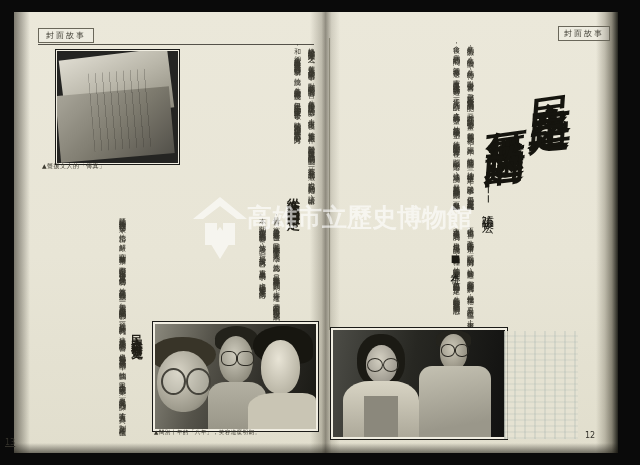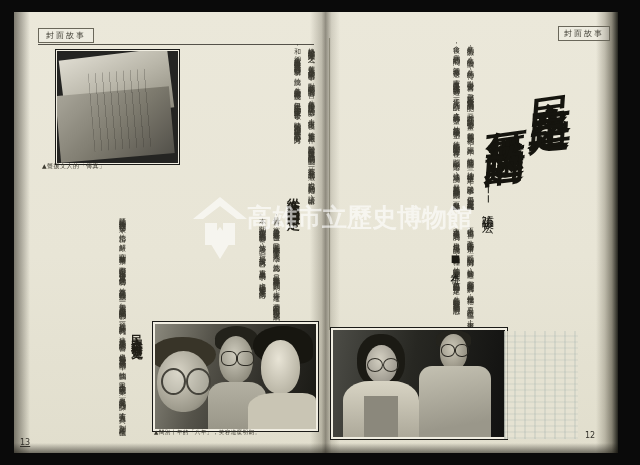--- a/index.html
+++ b/index.html
@@ -140,21 +140,21 @@
       <div class="shape g1m-gl1"></div>
       <div class="shape g1m-gl2"></div>
       <div class="shape g1m-shirt"></div>
       <div class="shape g1g-hair"></div>
       <div class="shape face g1g-face"></div>
       <div class="shape g1g-body"></div>
     </div>
   </div>
   <div class="caption" style="left:154px;top:429px;font-size:5.5px;">▲闊別十年的「八年」，笑容這麼明朗。</div>
 
-  <div class="pagenum" style="left:20px;top:438px;text-decoration:underline;">13</div>
+  <div class="pagenum" style="left:5px;top:438px;text-decoration:underline;">13</div>
 
   <div class="hdr-box" style="left:558px;top:26px;width:50px;height:13px;">封面故事</div>
 
   <div class="rule-v" style="left:329px;top:38px;height:292px;"></div>
 
   <div class="vtext" style="left:331px;top:40px;width:146px;height:170px;">八年的笑臉，八年的眼淚，八年的等待，對張俊宏而言，都已經成為生命中無法磨滅的印記。三月間在立法院的一項公聽會上，我們再度見到了他。相隔八年，他的頭髮白了一些，神情卻依然堅定，談起國事，仍舊是當年那股擇善固執的熱情。會後，我們約了時間，就國會改選、憲政改革以及民主運動的前途，作了一次深入的訪談。走進他的辦公室，他笑著招呼我們坐下，彷彿八年的隔閡從來不曾存在。問起獄中的生活，他淡淡地說，最難熬的不是身體的禁錮，而是對時局的牽掛。</div>
 
   <div class="vtext" style="left:331px;top:222px;width:146px;height:106px;">不過他也坦言，改革的路途不會平坦，既得利益的阻力、社會的疑慮，都需要時間去化解。但是他深信，只要方向正確，一步一步走下去，民主之路是無可逃避的，也是無可阻擋的。談到這裡，他的眼神亮了起來，語氣也變得格外堅定，八年的磨難顯然沒有消磨他的意志。</div>
 
   <div class="headline" style="left:534px;top:60px;height:240px;font-size:42px;letter-spacing:4px;">民主之路是</div>

